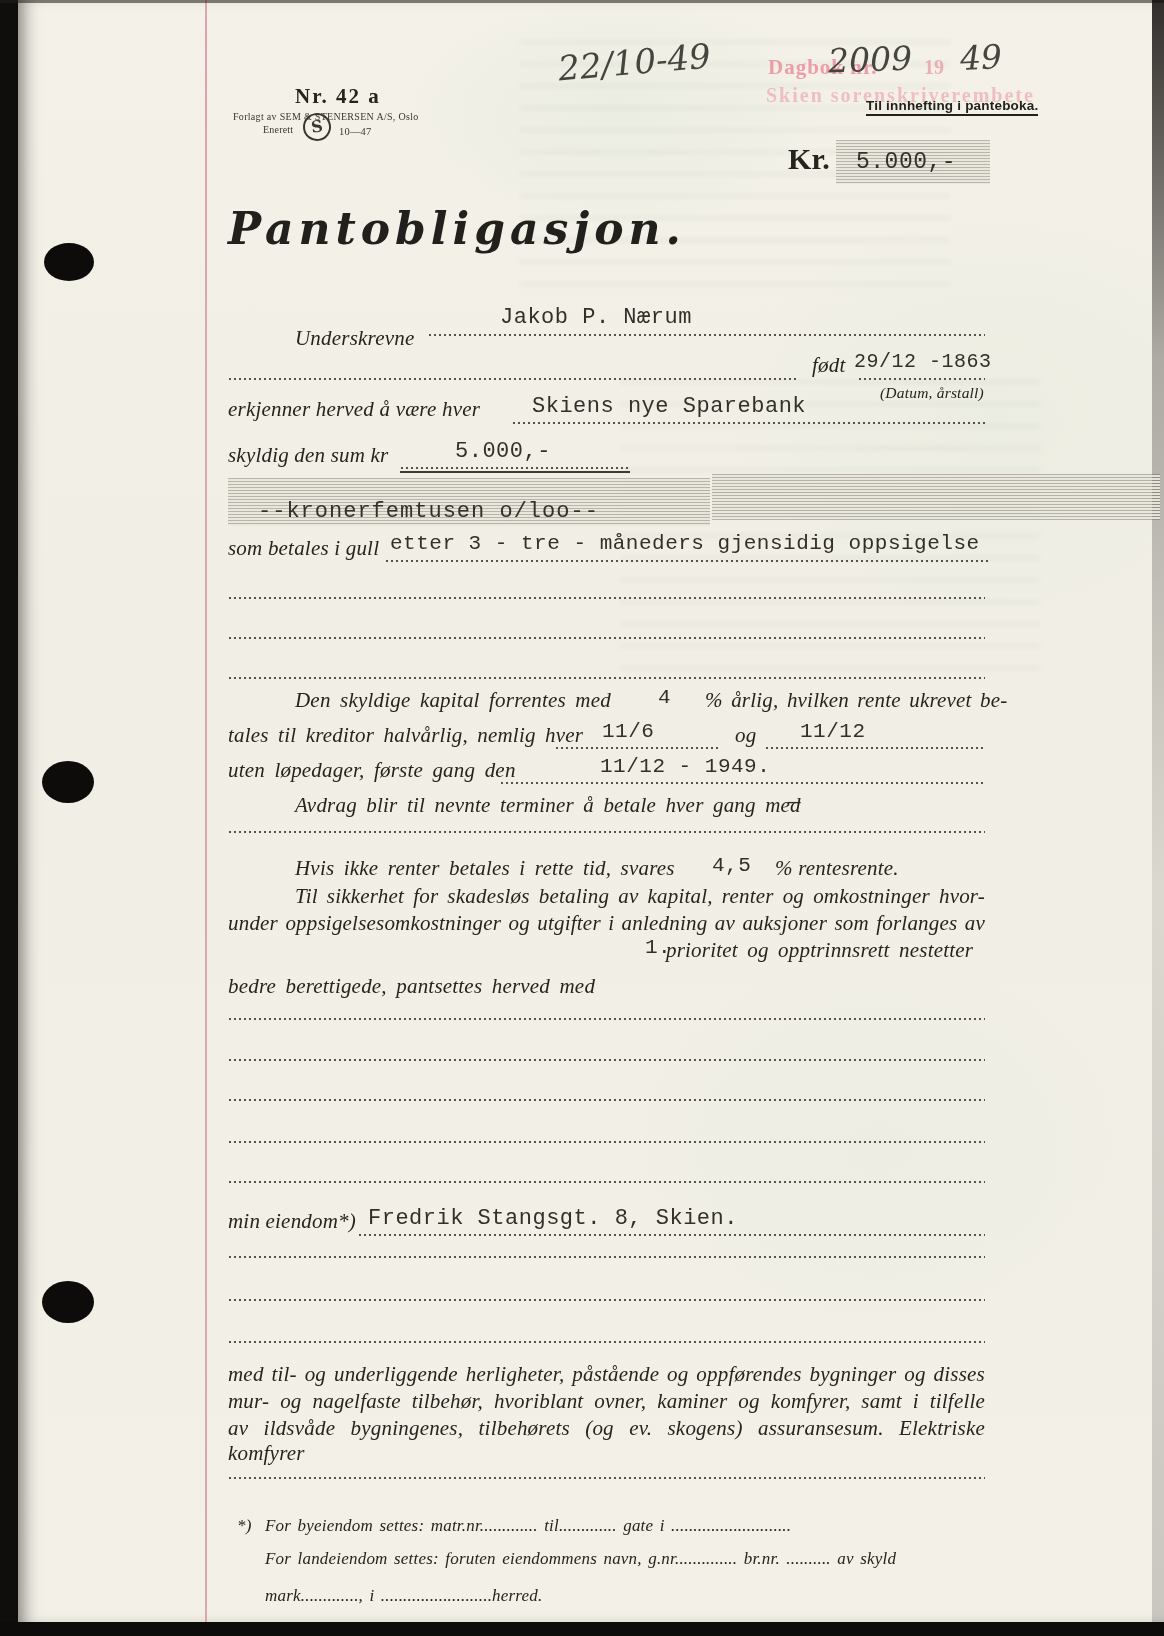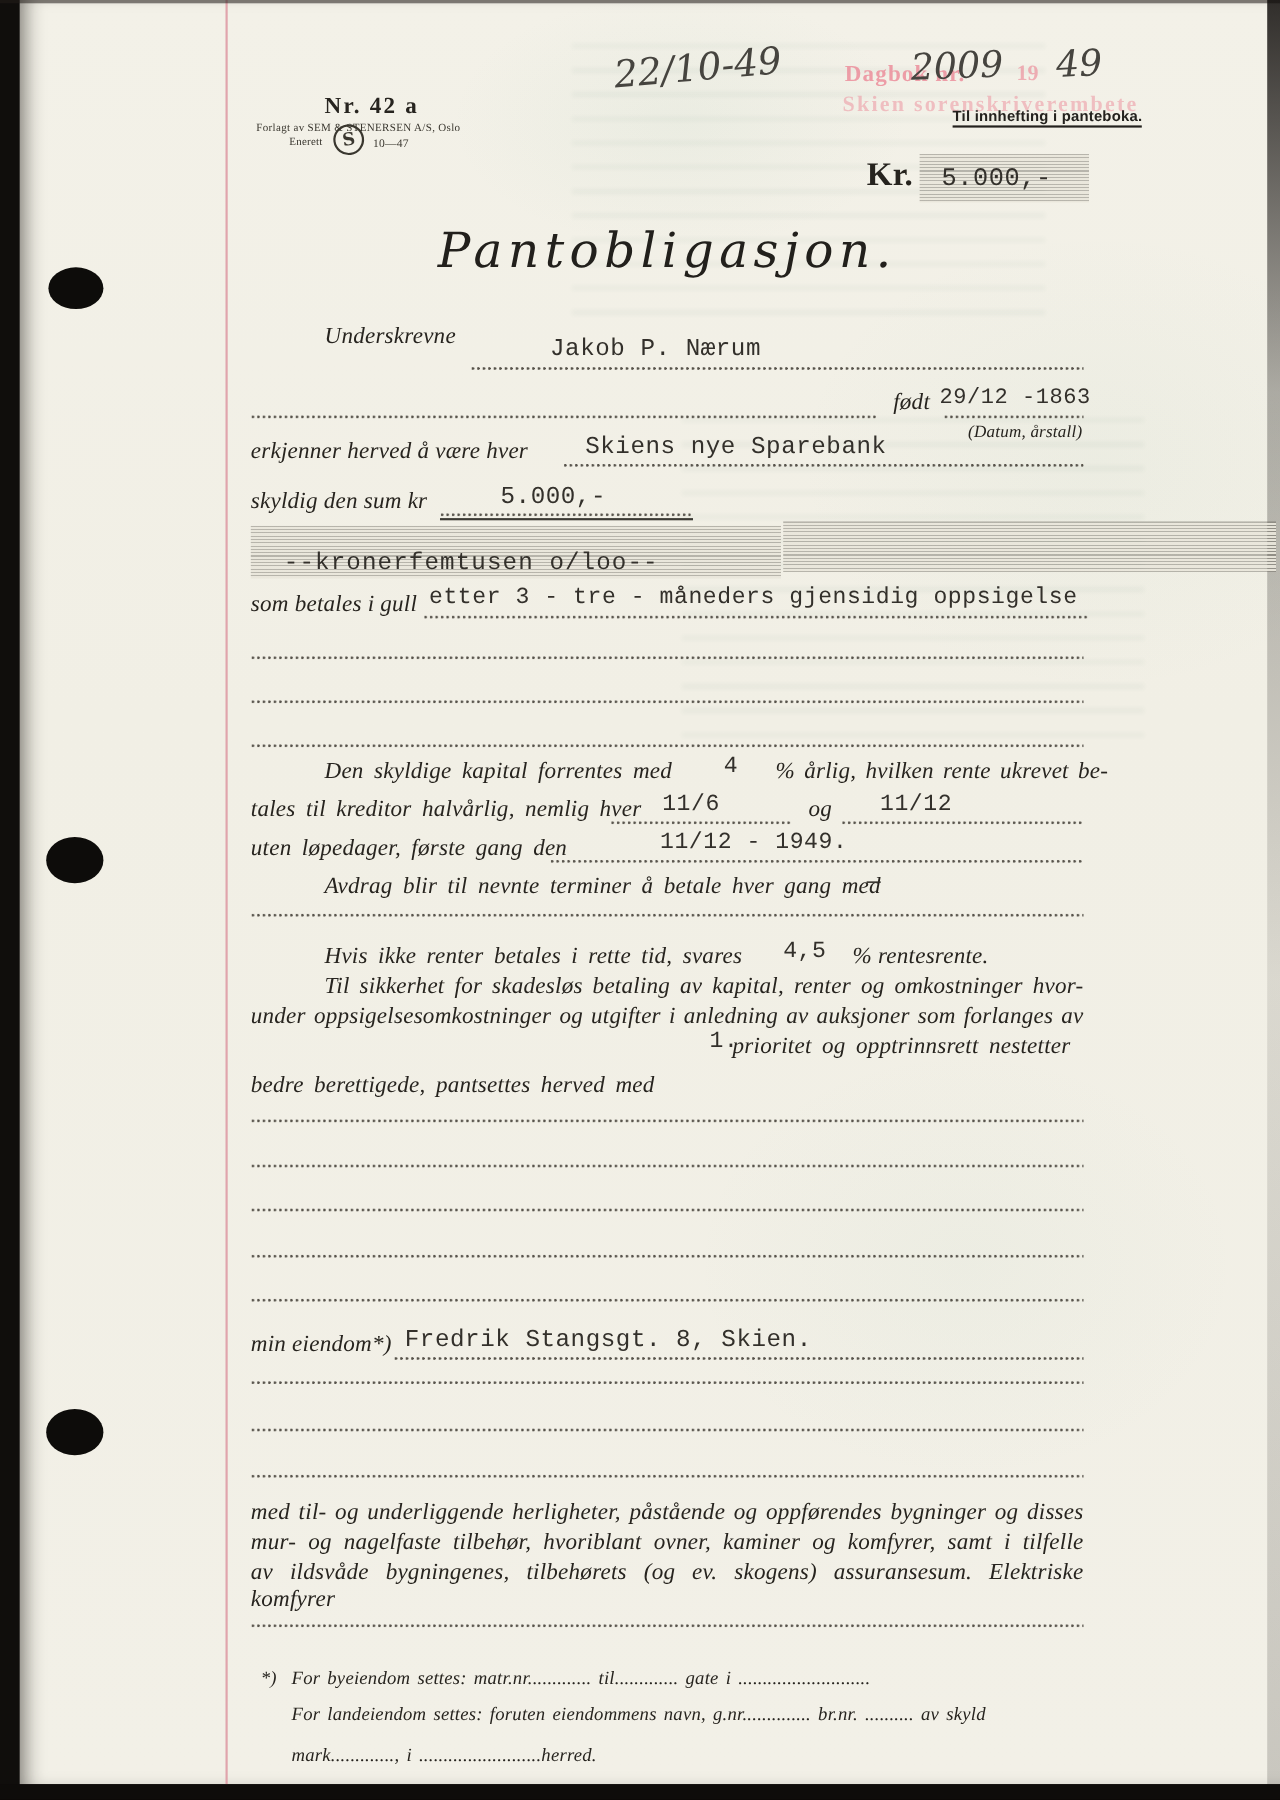--- a/index.html
+++ b/index.html
@@ -26,22 +26,22 @@
   .frm-roman{font-style:normal;}
   .typed{position:absolute;font-family:"Liberation Mono","DejaVu Sans Mono",monospace;color:#33302b;
        font-size:21px;white-space:nowrap;letter-spacing:.5px;}
   .hand{position:absolute;font-family:"DejaVu Serif",serif;font-style:italic;color:#46443f;white-space:nowrap;}
   .red{position:absolute;font-family:"Liberation Serif",serif;color:#ec8292;white-space:nowrap;}
   .dots{position:absolute;height:4px;background-image:radial-gradient(circle at 2px 2px,#56524a 1.05px,rgba(0,0,0,0) 1.3px);
         background-size:5px 4px;background-repeat:repeat-x;}
   .solidline{position:absolute;height:2px;background:#3c3a34;}
   .hatch{position:absolute;background:repeating-linear-gradient(180deg,rgba(70,66,58,.34) 0px,rgba(70,66,58,.34) 1px,rgba(233,230,219,.92) 1px,rgba(233,230,219,.92) 3px);}
   .just{white-space:normal;text-align:justify;text-align-last:justify;}
-  .title{position:absolute;left:228px;top:203px;width:757px;text-align:center;
-       font-family:"DejaVu Serif",serif;font-weight:normal;font-style:italic;font-size:44px;
+  .title{position:absolute;left:228px;top:203px;width:757px;
+       font-family:"DejaVu Serif",serif;font-weight:bold;font-style:italic;font-size:44px;
        letter-spacing:5px;color:#22201c;}
   .note{font-size:15.5px;}
   .foot{font-size:17px;}
   .ghost{position:absolute;opacity:.05;filter:blur(2px);background:repeating-linear-gradient(180deg,#3e6b55 0 4px,transparent 4px 22px);}
 </style>
 </head>
 <body>
 
 <div class="scan">
   <div class="paper"></div>
@@ -68,21 +68,21 @@
   <div class="frm frm-roman" style="left:263px;top:124px;font-size:10px;font-style:normal;color:#3a372f;">Enerett</div>
   <div style="position:absolute;left:303px;top:113px;width:24px;height:24px;border:2px solid #3a372f;border-radius:50%;text-align:center;line-height:24px;font-family:'DejaVu Serif',serif;font-weight:bold;font-size:16px;color:#3a372f;transform:rotate(-8deg);">S</div>
   <div class="frm frm-roman" style="left:339px;top:126px;font-size:10.5px;font-style:normal;color:#3a372f;">10—47</div>
 
   <div class="frm frm-roman" style="left:788px;top:142px;font-size:30px;font-weight:bold;font-style:normal;color:#26231e;">Kr.</div>
   <div class="hatch" style="left:836px;top:140px;width:154px;height:44px;"></div>
   <div class="typed" style="left:856px;top:149px;font-size:23px;">5.000,-</div>
 
   <div class="title">Pantobligasjon.</div>
 
-  <div class="frm" style="left:295px;top:293px;text-align:right;">Underskrevne</div>
+  <div class="frm" style="left:295px;top:326px;text-align:right;">Underskrevne</div>
   <div class="dots" style="left:428px;top:333px;width:557px;"></div>
   <div class="typed" style="left:500px;top:305px;font-size:22px;">Jakob P. Nærum</div>
 
   <div class="dots" style="left:228px;top:377px;width:570px;"></div>
   <div class="frm" style="left:812px;top:353px;">født</div>
   <div class="dots" style="left:858px;top:377px;width:127px;"></div>
   <div class="typed" style="left:854px;top:350px;font-size:20px;">29/12 -1863</div>
   <div class="frm note" style="left:880px;top:384px;">(Datum, årstall)</div>
 
   <div class="frm" style="left:228px;top:397px;">erkjenner herved å være hver</div>

